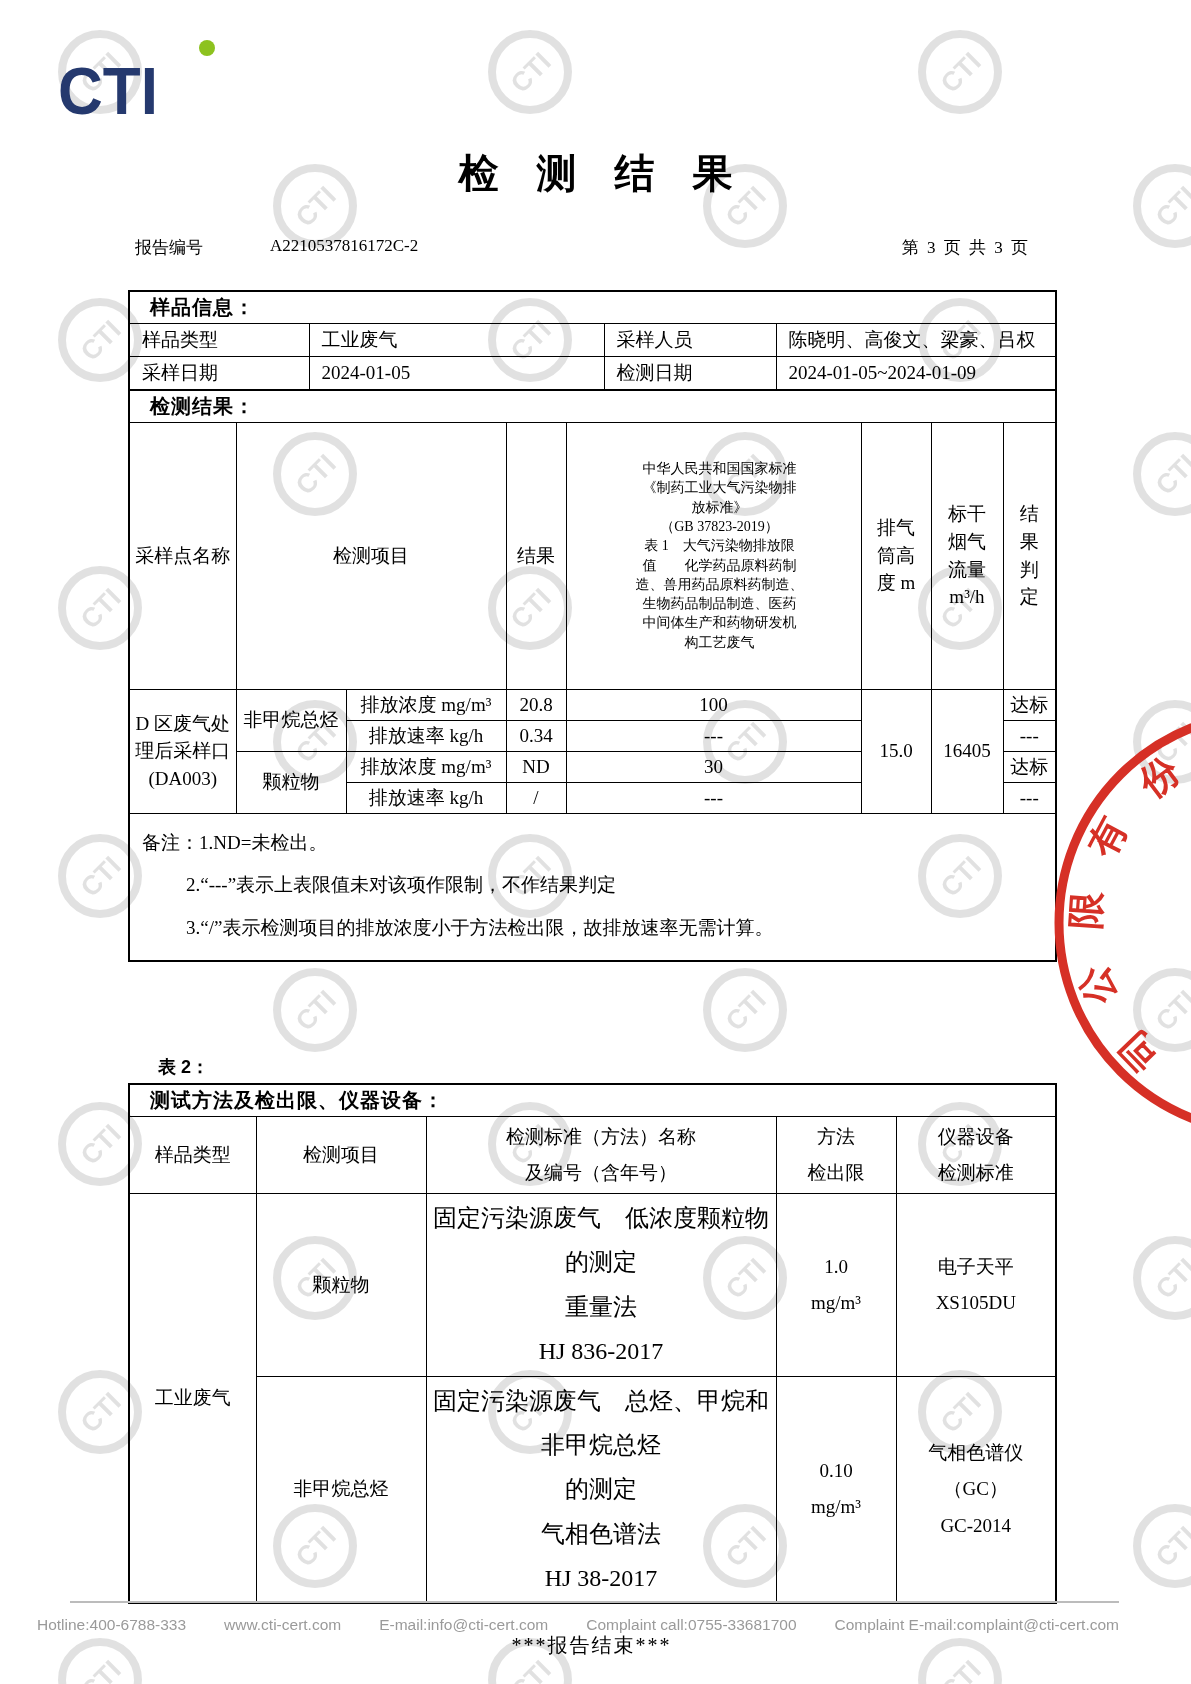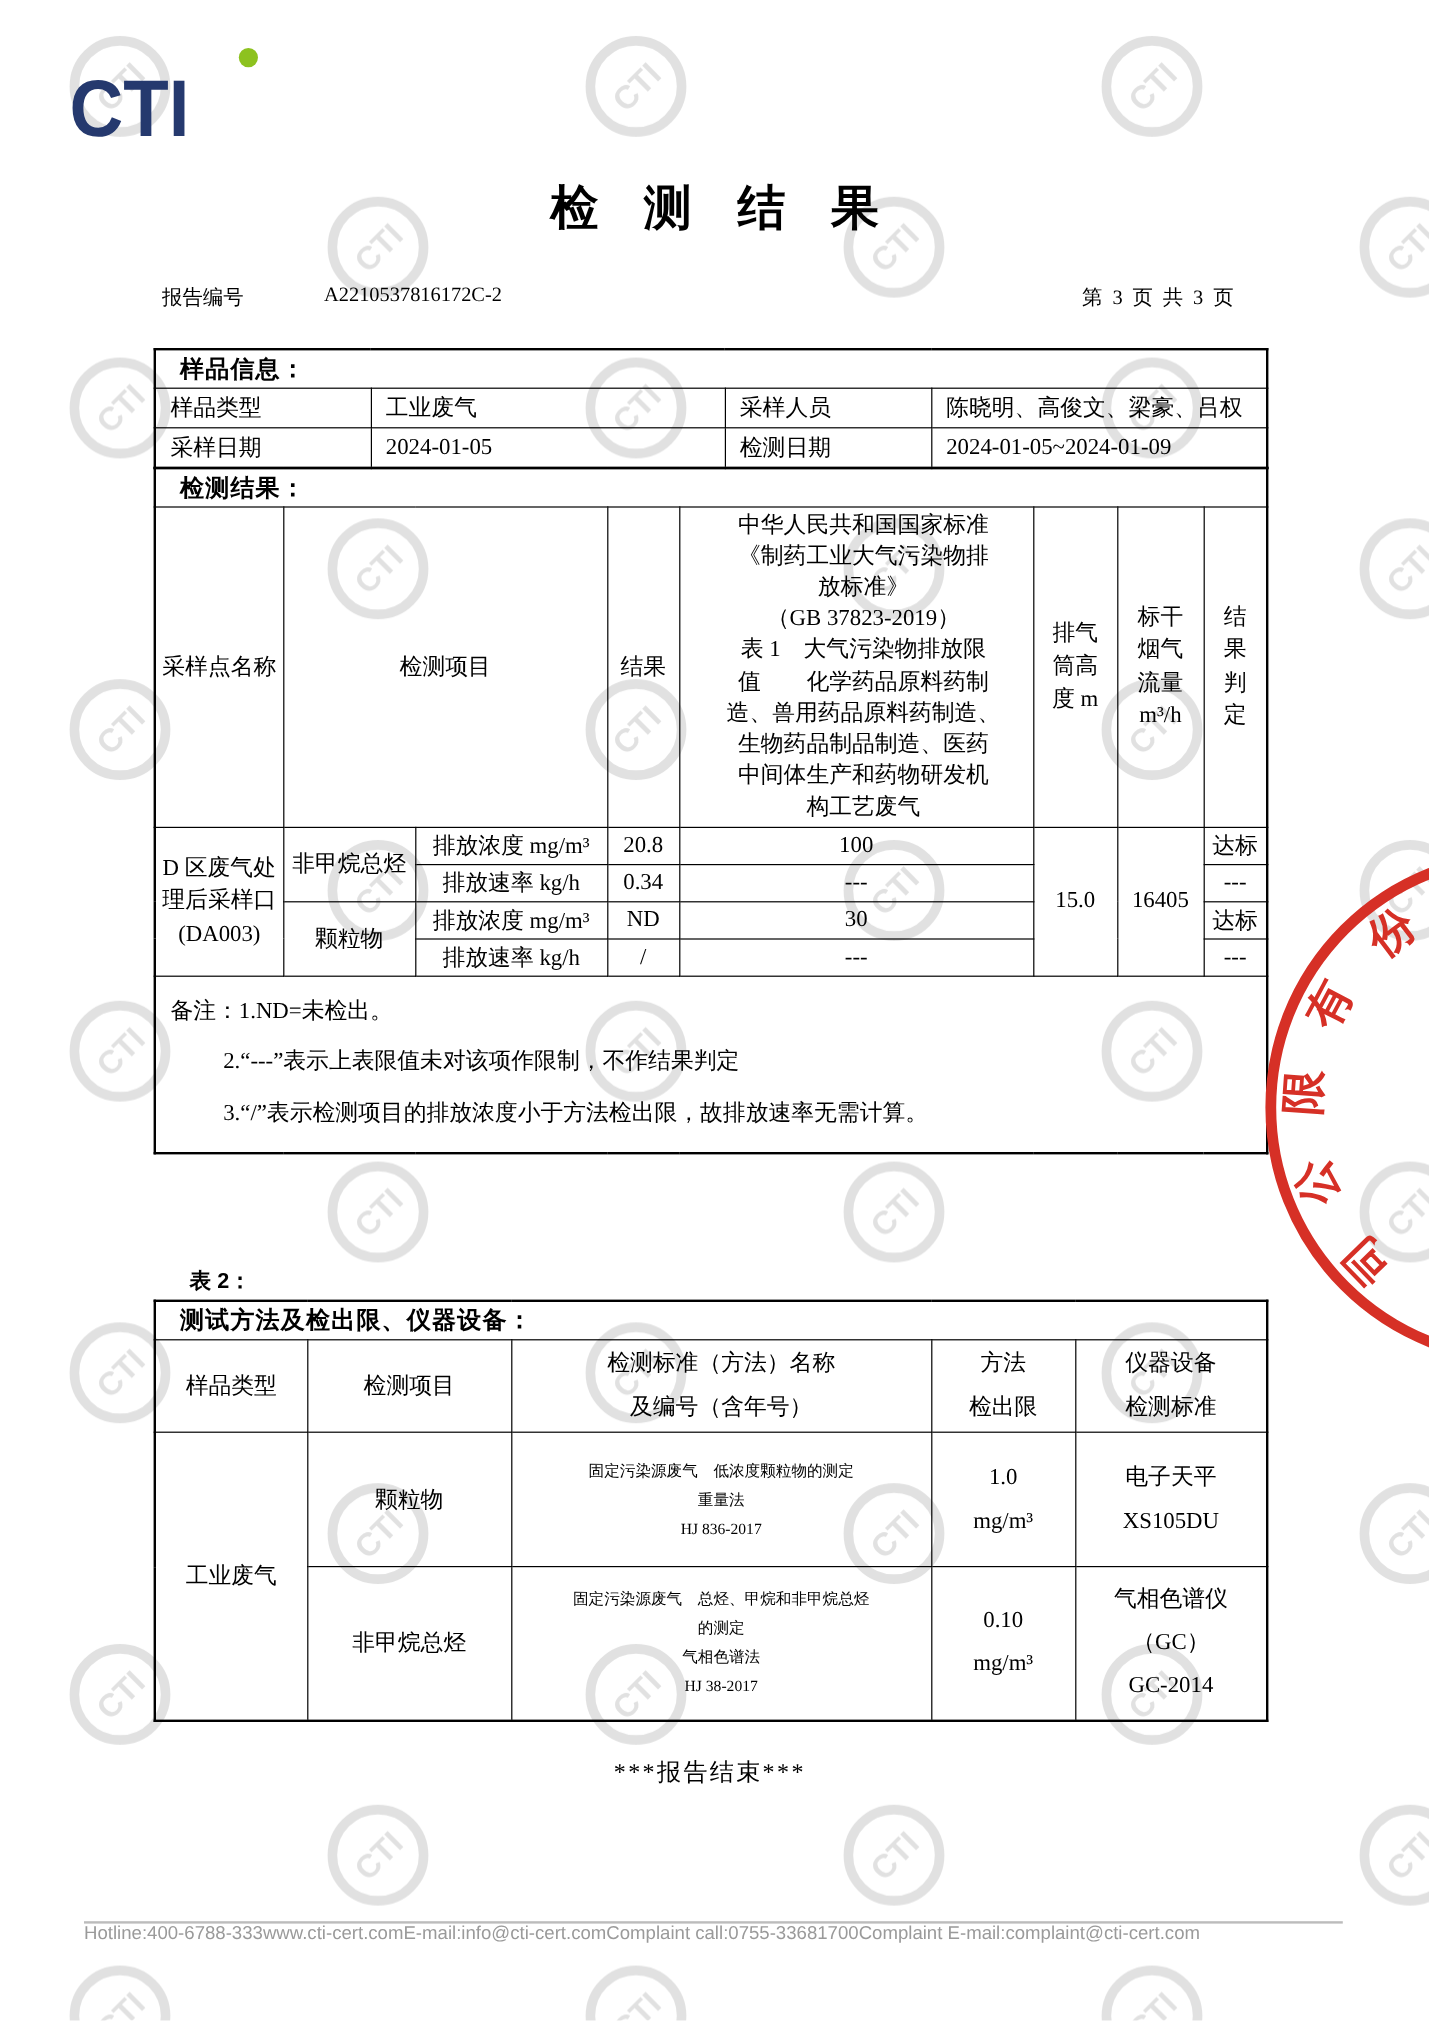--- a/index.html
+++ b/index.html
@@ -42,42 +42,42 @@
   table{border-collapse:collapse;width:927px;table-layout:fixed;}
   td{border:1.5px solid #000;font-size:19px;text-align:center;vertical-align:middle;padding:2px 4px;overflow:hidden;}
   table{border:2px solid #000;}
   .tbl-join{margin-top:-2px;}
   td.section{
     text-align:left;font-weight:900;font-size:20px;padding-left:20px;
     font-family:"Liberation Sans","DejaVu Sans",sans-serif;letter-spacing:1px;
   }
   td.lft{text-align:left;padding-left:12px;}
   .pre{white-space:pre-line;line-height:1.45;}
-  td.std{line-height:1.38;font-size:19px;padding-left:16px;}
+  td.std{line-height:1.38;font-size:14px;padding-left:16px;}
   td.notes-cell{text-align:left;padding:8px 10px 10px 12px;}
   .note-line{line-height:2.25;font-size:19px;}
   .note-indent{margin-left:44px;}
-  td.method{font-size:13px;line-height:1.85;}
+  td.method{font-size:24px;line-height:1.85;}
   td.hdr2{line-height:1.9;margin-left:20px;}
   .gap2{margin-top:93px;}
   
   .end-text{margin-top:28px;text-align:center;font-size:20px;letter-spacing:2px;}
   
   .seal{position:absolute;right:0;top:695px;z-index:2;}
   .seal text{
     font-size:38px;font-weight:700;fill:#d63026;
     font-family:"Liberation Serif","DejaVu Serif",serif;
   }
   
   .footer{
     position:absolute;left:70px;right:72px;top:1601px;z-index:1;
-    border-top:2px solid #bcbcbc;
-    display:flex;justify-content:flex-start;
+    border-top:2px solid #bcbcbc;padding-top:13px;
+    display:flex;justify-content:flex-end;
     font-family:"Liberation Sans","DejaVu Sans",sans-serif;
-    font-size:15.5px;color:#9a9a9a;white-space:nowrap;
+    font-size:15.5px;color:#9a9a9a;white-space:nowrap;gap:38px;
   }
 </style>
 </head>
 <body>
 
 <div class="page">
 
   <svg class="wm-layer" width="1191" height="1684">
     <defs>
       <pattern id="wm" width="430" height="268" patternUnits="userSpaceOnUse">

